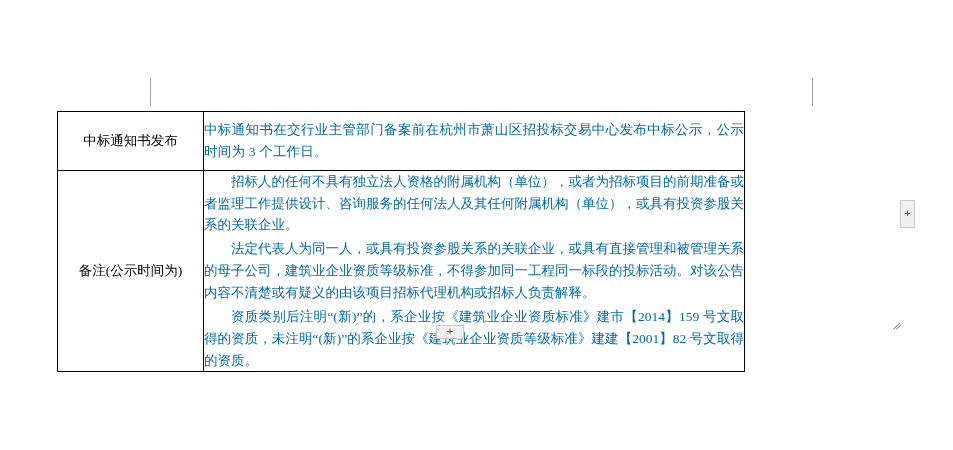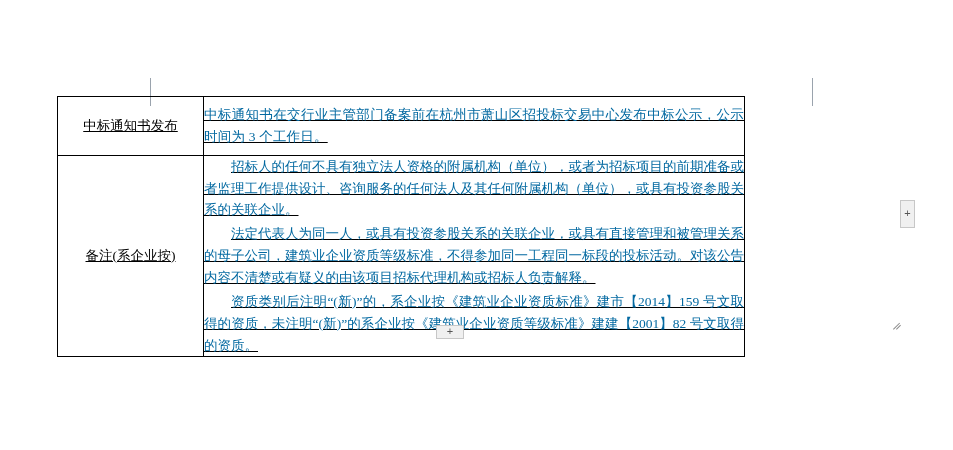--- a/index.html
+++ b/index.html
@@ -32,25 +32,24 @@
     height: 28px;
     background: #9aa3ad;
   }
   .margin-guide.left  { left: 150px; top: 78px; }
   .margin-guide.right { left: 812px; top: 78px; }
 
   
   .doc-table {
     position: absolute;
     left: 57px;
-    top: 96px;
+    top: 111px;
     width: 688px;
     border-collapse: collapse;
     table-layout: fixed;
-    text-decoration: underline;
   }
   .doc-table td {
     border: 1px solid #000000;
     padding: 0;
     vertical-align: middle;
   }
   .label-cell {
     width: 145px;
     text-align: center;
     font-size: 13.5px;
@@ -147,21 +146,21 @@
 
   <table class="doc-table">
     <tbody>
       <tr class="row-notice">
         <td class="label-cell">中标通知书发布</td>
         <td class="content-cell">
           <p class="para" style="text-indent:0">中标通知书在交行业主管部门备案前在杭州市萧山区招投标交易中心发布中标公示，公示时间为 3 个工作日。</p>
         </td>
       </tr>
       <tr class="row-remark">
-        <td class="label-cell">备注(系企业按)</td>
+        <td class="label-cell">备注(公示时间为)</td>
         <td class="content-cell">
           <p class="para">招标人的任何不具有独立法人资格的附属机构（单位），或者为招标项目的前期准备或者监理工作提供设计、咨询服务的任何法人及其任何附属机构（单位），或具有投资参股关系的关联企业。</p>
           <p class="para">法定代表人为同一人，或具有投资参股关系的关联企业，或具有直接管理和被管理关系的母子公司，建筑业企业资质等级标准，不得参加同一工程同一标段的投标活动。对该公告内容不清楚或有疑义的由该项目招标代理机构或招标人负责解释。</p>
           <p class="para">资质类别后注明“(新)”的，系企业按《建筑业企业资质标准》建市【2014】159 号文取得的资质，未注明“(新)”的系企业按《建筑业企业资质等级标准》建建【2001】82 号文取得的资质。</p>
         </td>
       </tr>
     </tbody>
   </table>
 
   <div class="side-handle">+</div>

